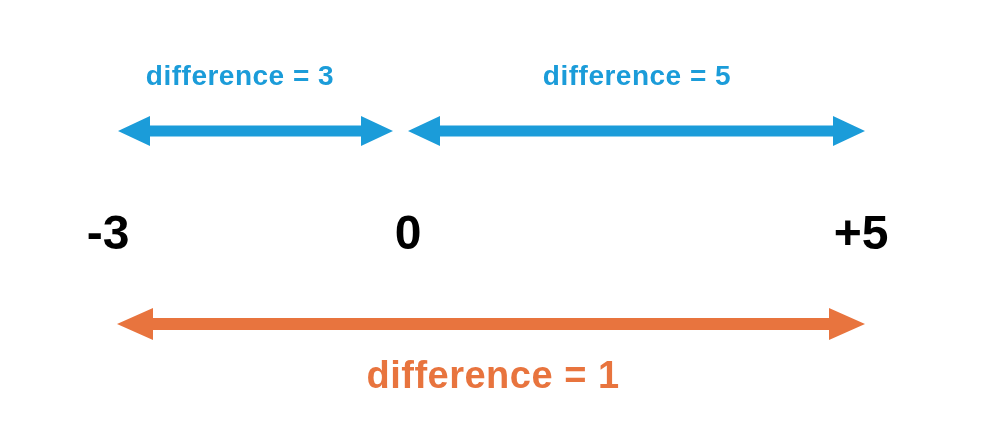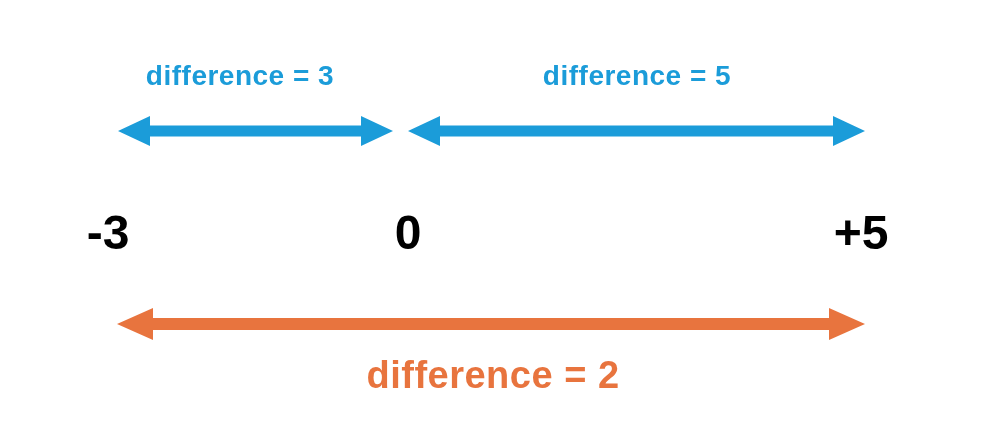--- a/index.html
+++ b/index.html
@@ -64,15 +64,15 @@
   <div class="num-label" style="left: 108px; top: 232px; color: rgb(0, 0, 0);">-3</div>
 
   <div class="num-label" style="left: 408px; top: 232px; color: rgb(0, 0, 0);">0</div>
 
   <div class="num-label" style="left: 861px; top: 232px; color: rgb(0, 0, 0);">+5</div>
 
   <svg class="arrow" style="left:117px; top:306px;" width="748" height="36" viewBox="0 0 748 36">
     <polygon points="0,18 36,2 36,12 712,12 712,2 748,18 712,34 712,24 36,24 36,34" fill="#e8743e"></polygon>
   </svg>
 
-  <div class="total-label" style="left: 493px; top: 375px; color: rgb(232, 116, 62);">difference = 2</div>
+  <div class="total-label" style="left: 493px; top: 375px; color: rgb(232, 116, 62);">difference = 1</div>
 
 </div>
 
 </body></html>

